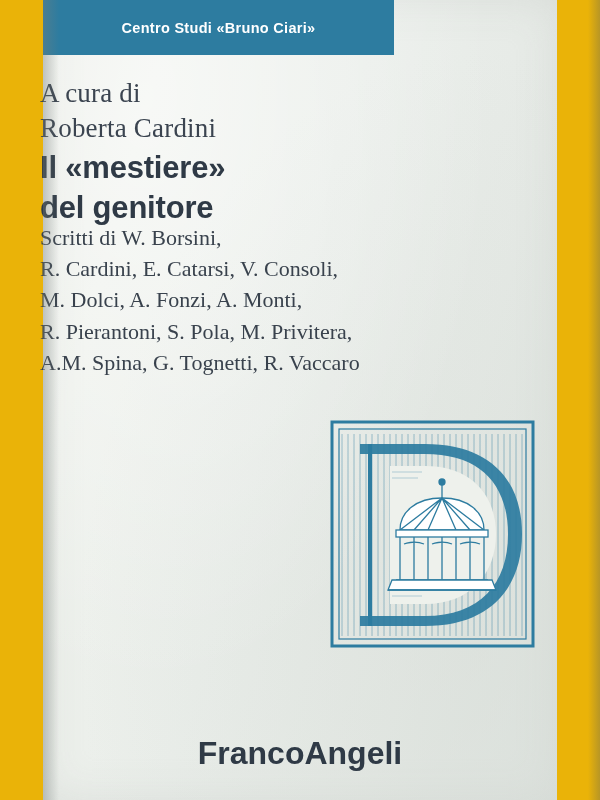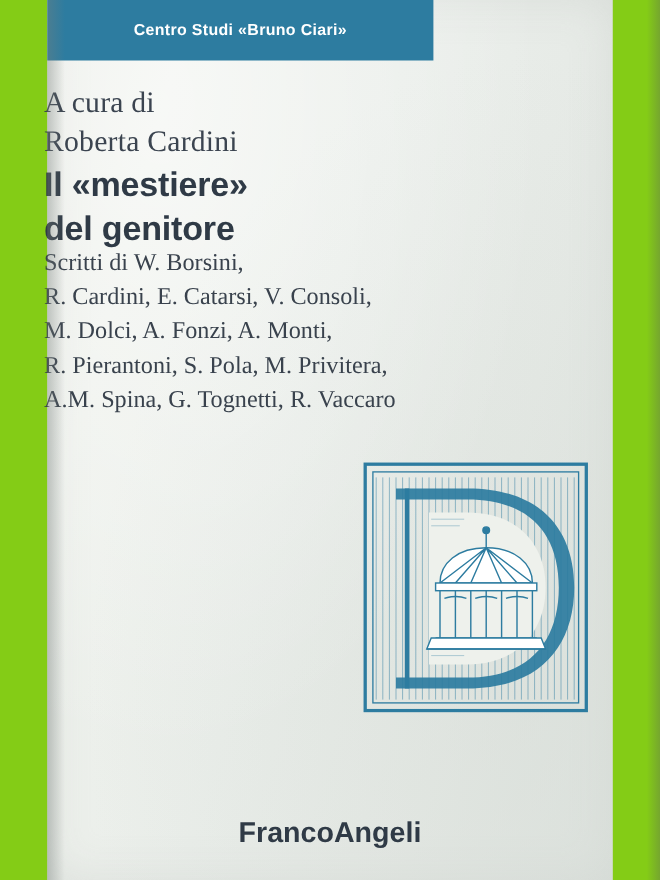--- a/index.html
+++ b/index.html
@@ -7,21 +7,21 @@
     padding: 0;
     background: #000000;
     width: 600px;
     height: 800px;
     overflow: hidden;
   }
   #page {
     position: relative;
     width: 600px;
     height: 800px;
-    background: #84cc16;
+    background: #eab308;
     font-family: "Liberation Serif", serif;
   }
   .cover {
     position: absolute;
     left: 43px;
     top: 0px;
     width: 514px;
     height: 800px;
     background: linear-gradient(105deg, #e9ece6 0%, #eef1ec 18%, #eaeeea 46%, #e6eae6 74%, #dfe4e0 100%);
     box-shadow: inset 0 0 40px rgba(200,205,200,0.45);
@@ -102,21 +102,21 @@
     height: 228px;
   }
   .publisher {
     position: absolute;
     left: 0;
     right: 0;
     bottom: 28px;
     text-align: center;
     font-family: "Liberation Sans", sans-serif;
     font-weight: bold;
-    font-size: 26px;
+    font-size: 32px;
     color: #2f3a46;
     letter-spacing: 0px;
   }
   .publisher .franco { color: #2f3a46; }
   .spine-shadow {
     position: absolute;
     left: 43px;
     top: 0;
     width: 16px;
     height: 800px;

